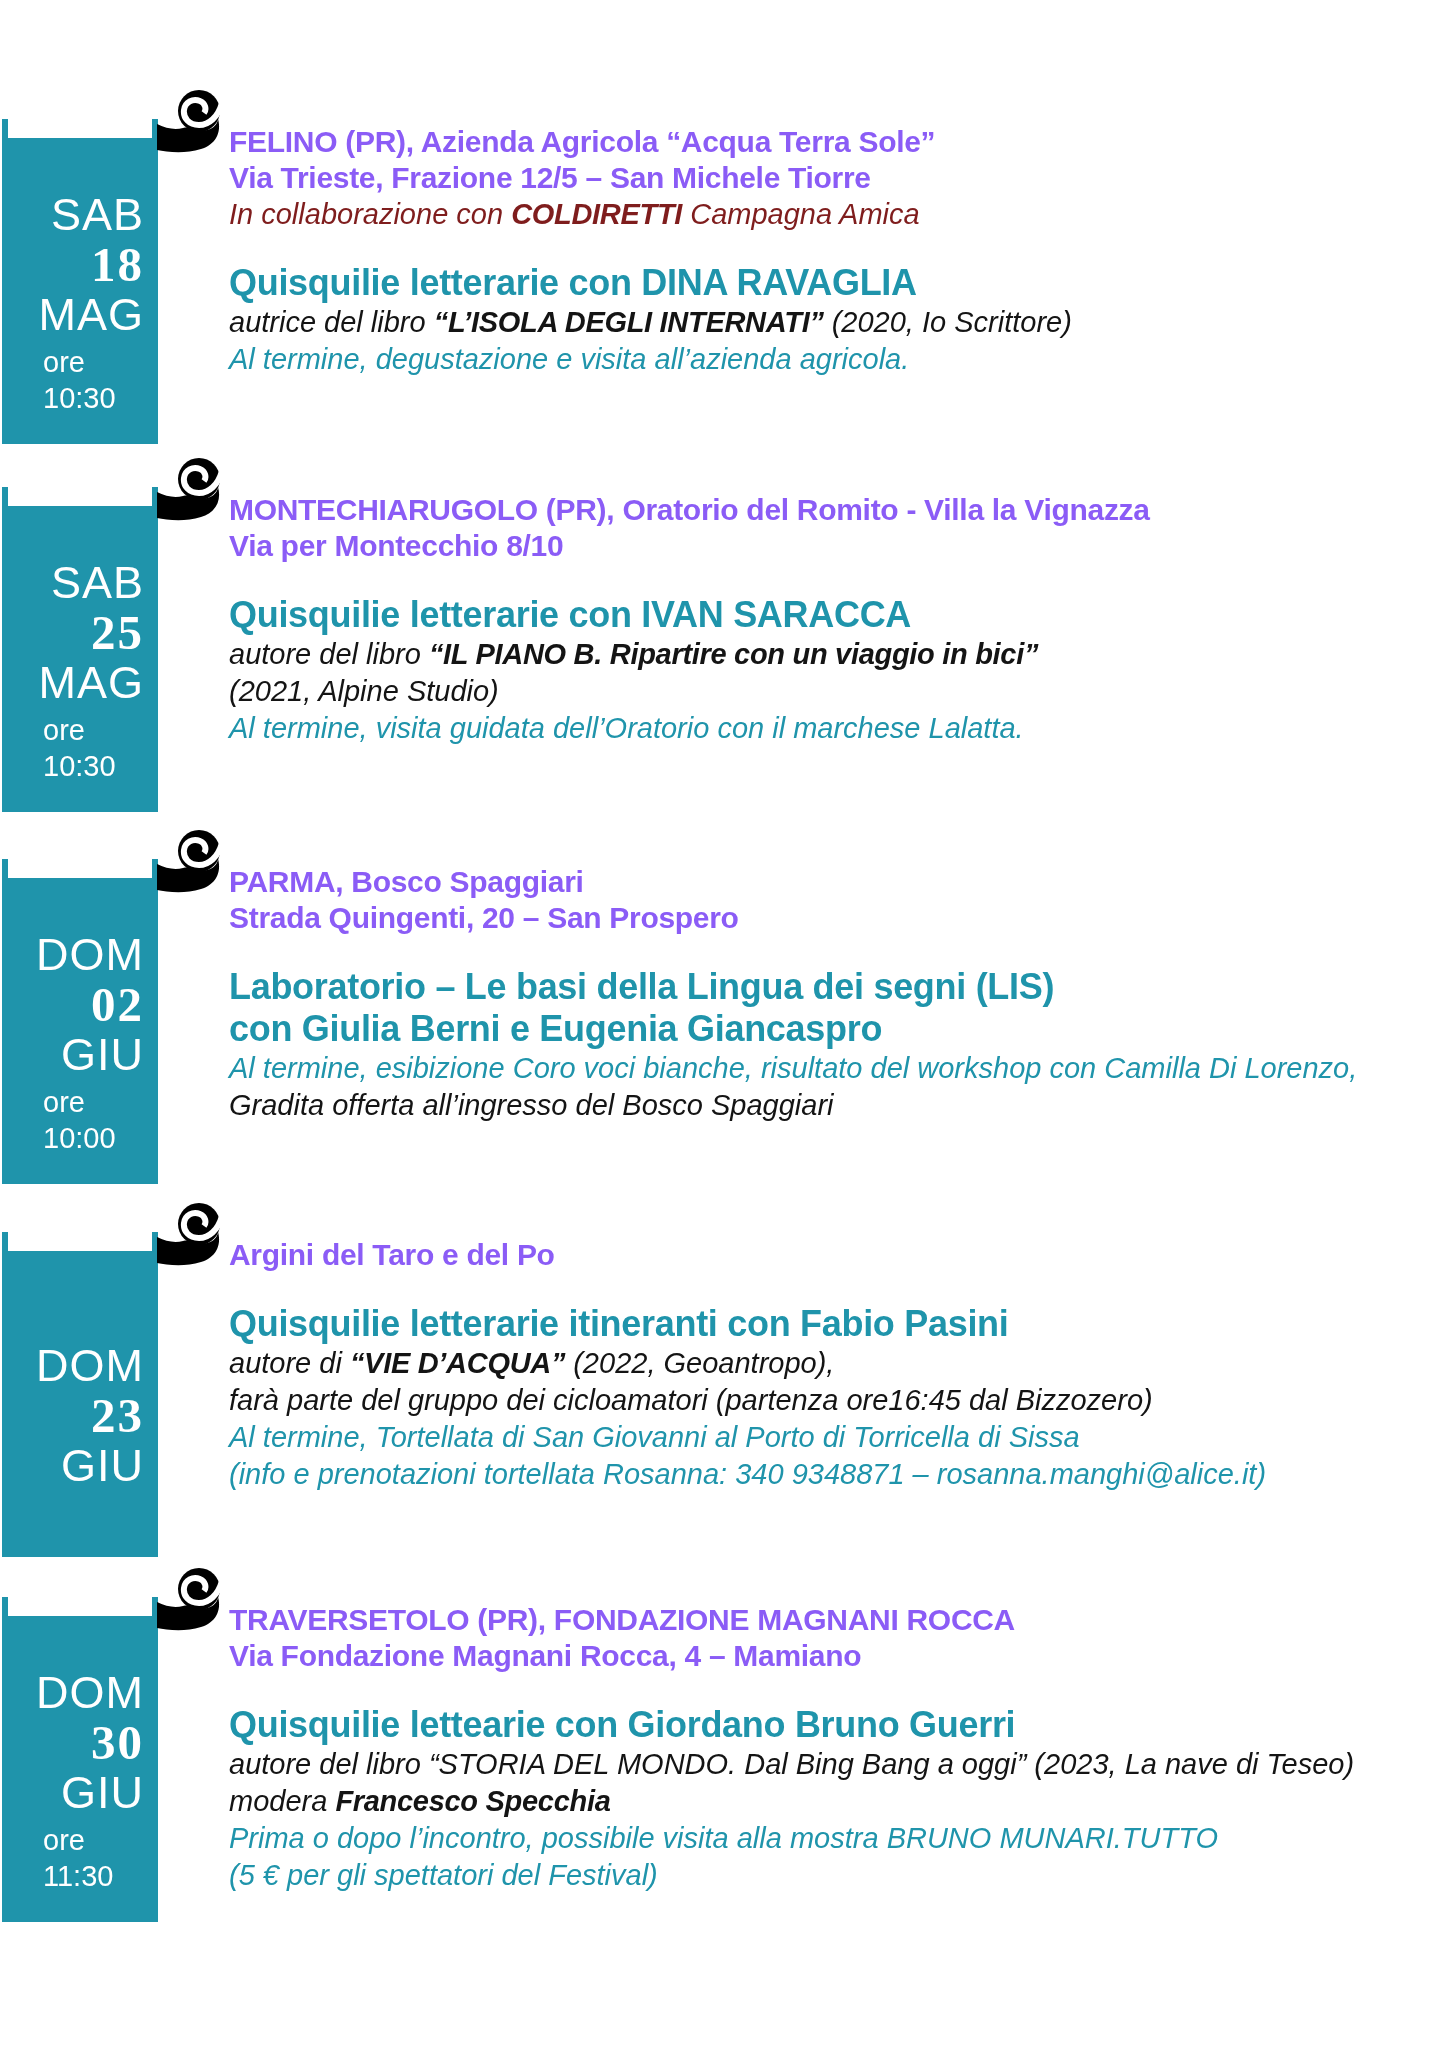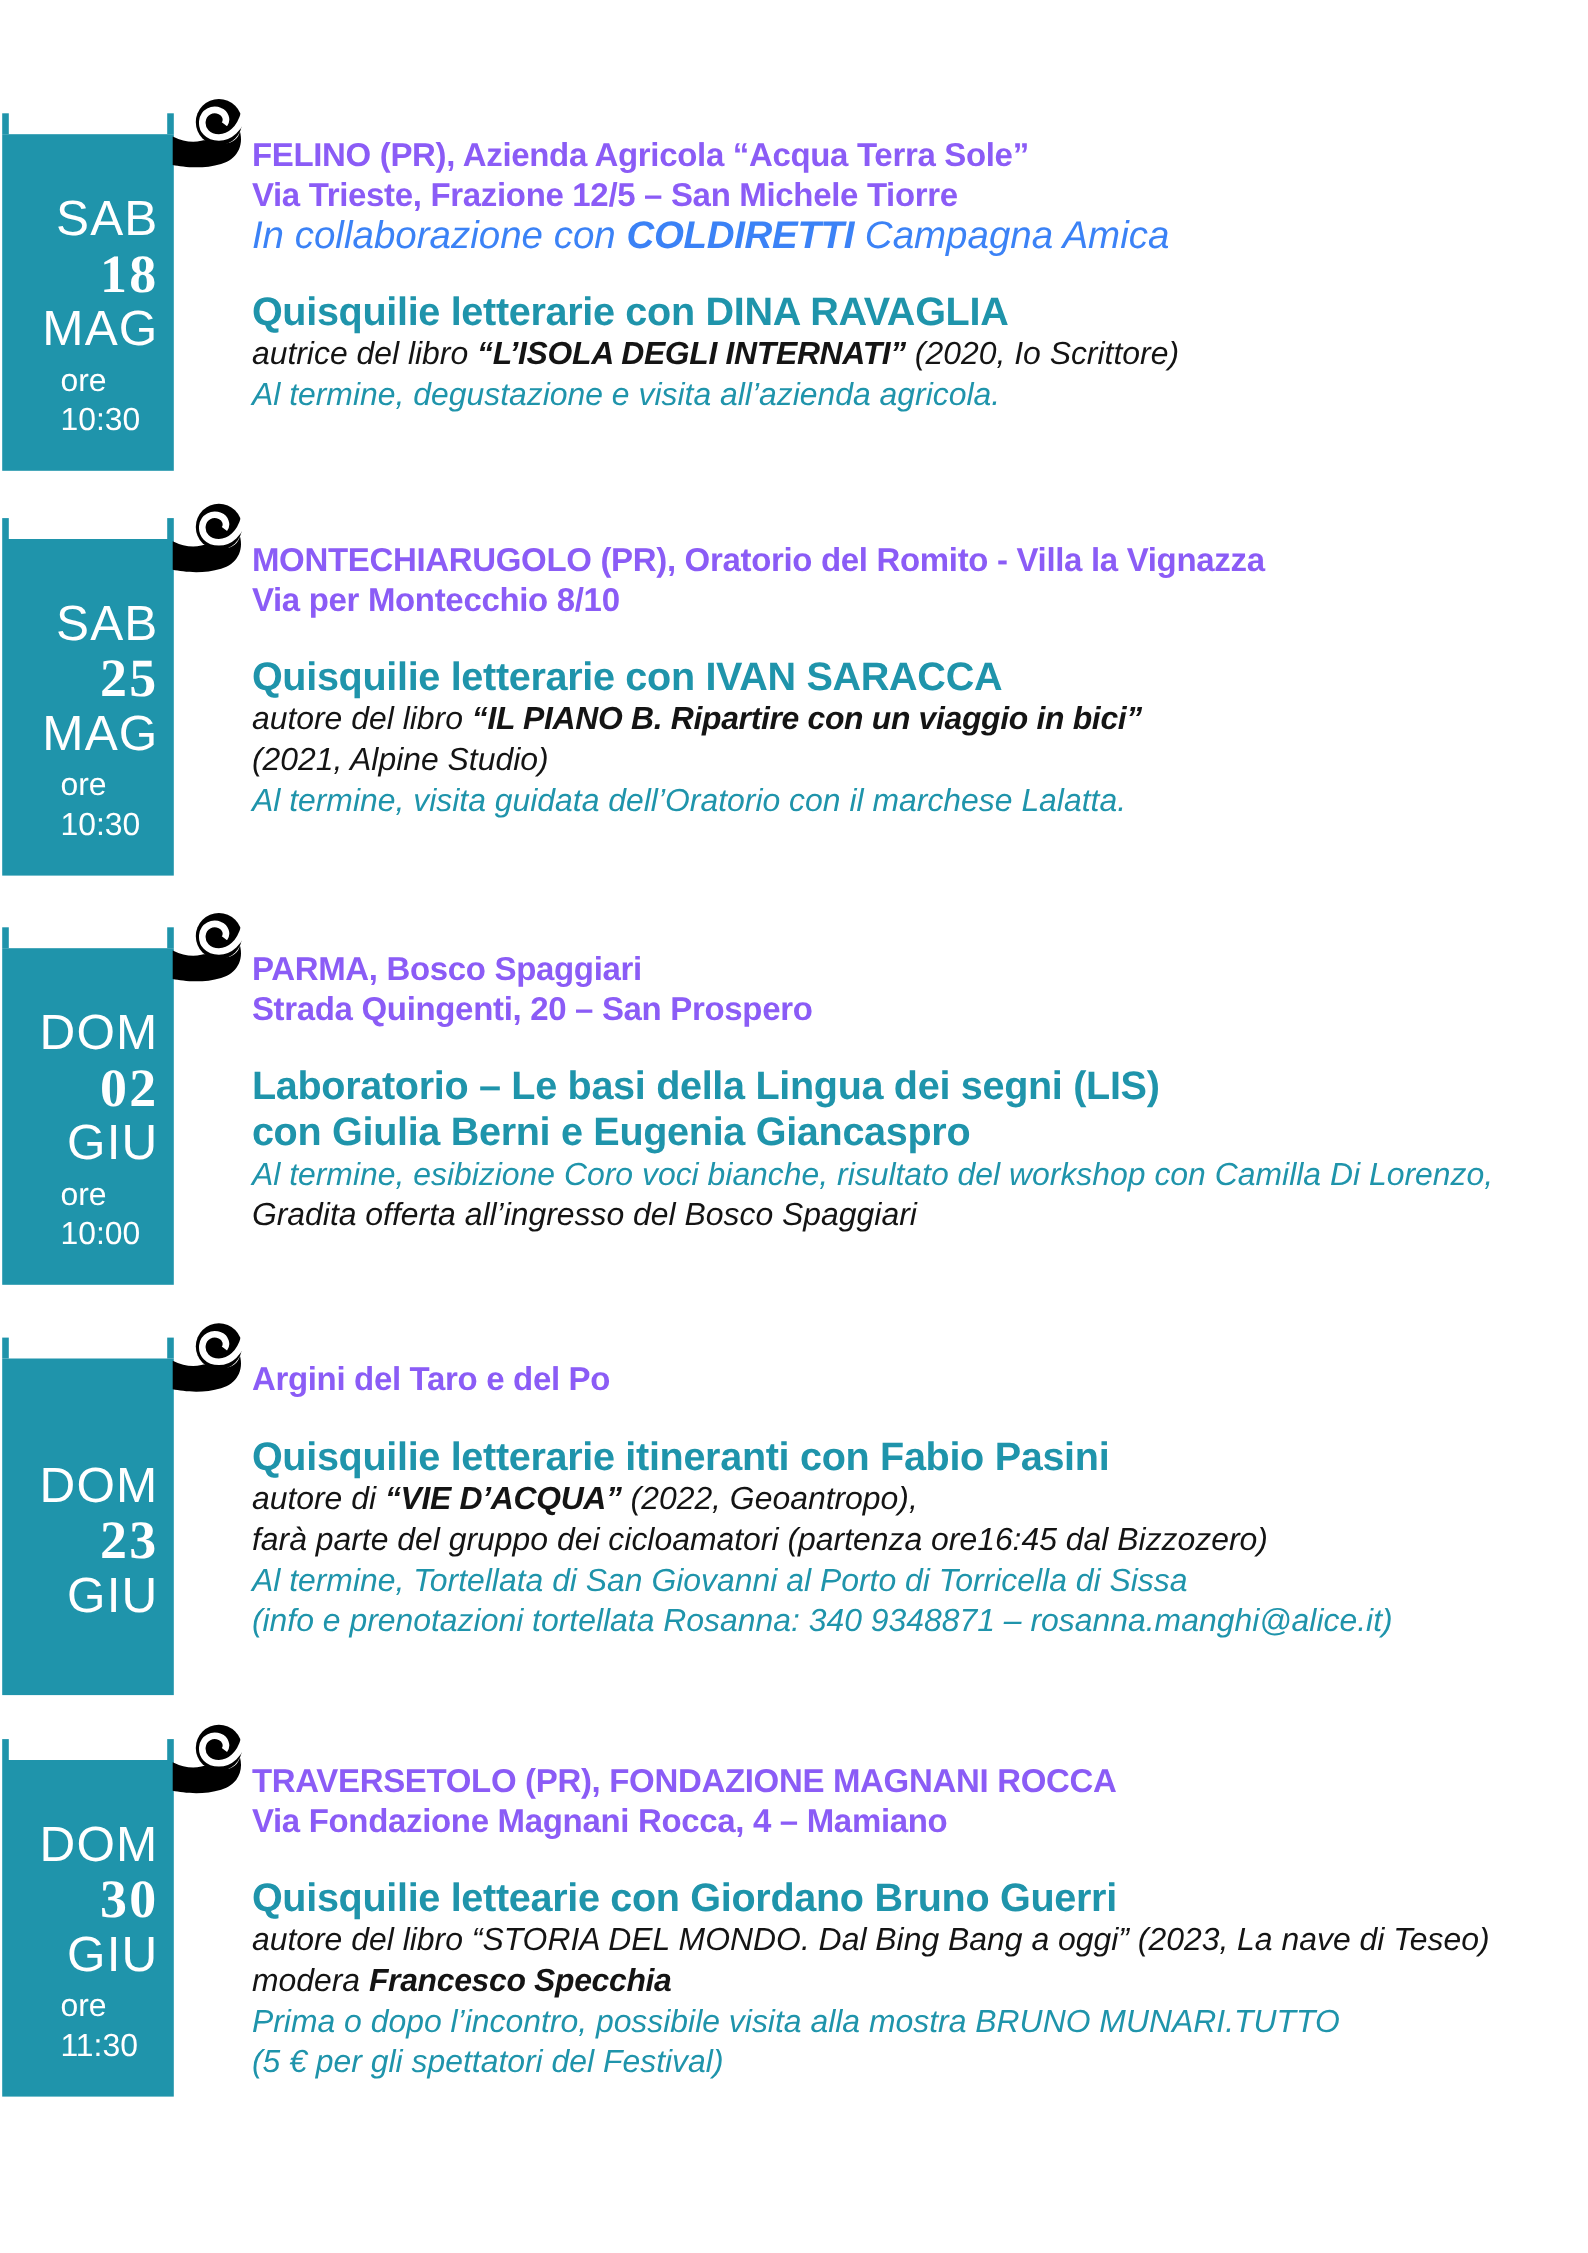--- a/index.html
+++ b/index.html
@@ -13,24 +13,24 @@
 
   .event { position:absolute; left:0; width:1444px; height:306px; }
   .event:nth-of-type(1){ top:122px; }
   .event:nth-of-type(2){ top:490px; }
   .event:nth-of-type(3){ top:862px; }
   .event:nth-of-type(4){ top:1235px; }
   .event:nth-of-type(5){ top:1600px; }
 
   
   .datebox {
-    position:absolute; left:2px; top:0; width:156px; height:306px;
+    position:absolute; left:2px; top:16px; width:156px; height:306px;
     background:var(--accent);
     display:flex; flex-direction:column; justify-content:center; align-items:flex-end;
-    padding:24px 14px 0 16px; color:#ffffff;
+    padding:24px 14px 0 4px; color:#ffffff;
   }
   .datebox::before, .datebox::after {
     content:""; position:absolute; top:-19px; width:6px; height:19px;
     background:var(--accent);
   }
   .datebox::before { left:0; }
   .datebox::after  { right:0; }
   .d-day, .d-month {
     font-size:45px; line-height:50px; font-weight:300; letter-spacing:1px;
     font-family:"Liberation Sans", sans-serif;
@@ -44,21 +44,21 @@
 
   
   .swirl { position:absolute; left:156px; top:-33px; width:66px; height:66px; }
 
   
   .content { position:absolute; left:229px; top:2px; width:1200px; }
   .loc-line {
     font-weight:700; color:#8b5cf6; font-size:30px; line-height:36px;
     letter-spacing:-0.3px; white-space:nowrap;
   }
-  .sub-line { font-size:35px; line-height:36px; color:#3b82f6; white-space:nowrap; }
+  .sub-line { font-size:29px; line-height:36px; color:#7f1d1d; white-space:nowrap; }
   .title {
     color:var(--accent); font-weight:700; font-size:36px; line-height:42px;
     margin-top:30px; letter-spacing:-0.3px; white-space:nowrap;
   }
   .title:first-child { margin-top:0; }
   .title + .title { margin-top:0; }
   .detail-line { font-size:29px; line-height:37px; color:#141414; white-space:nowrap; }
   .seg-i  { font-style:italic; }
   .seg-bi { font-style:italic; font-weight:700; letter-spacing:-0.3px; }
   .seg-teal { color:var(--accent); }

